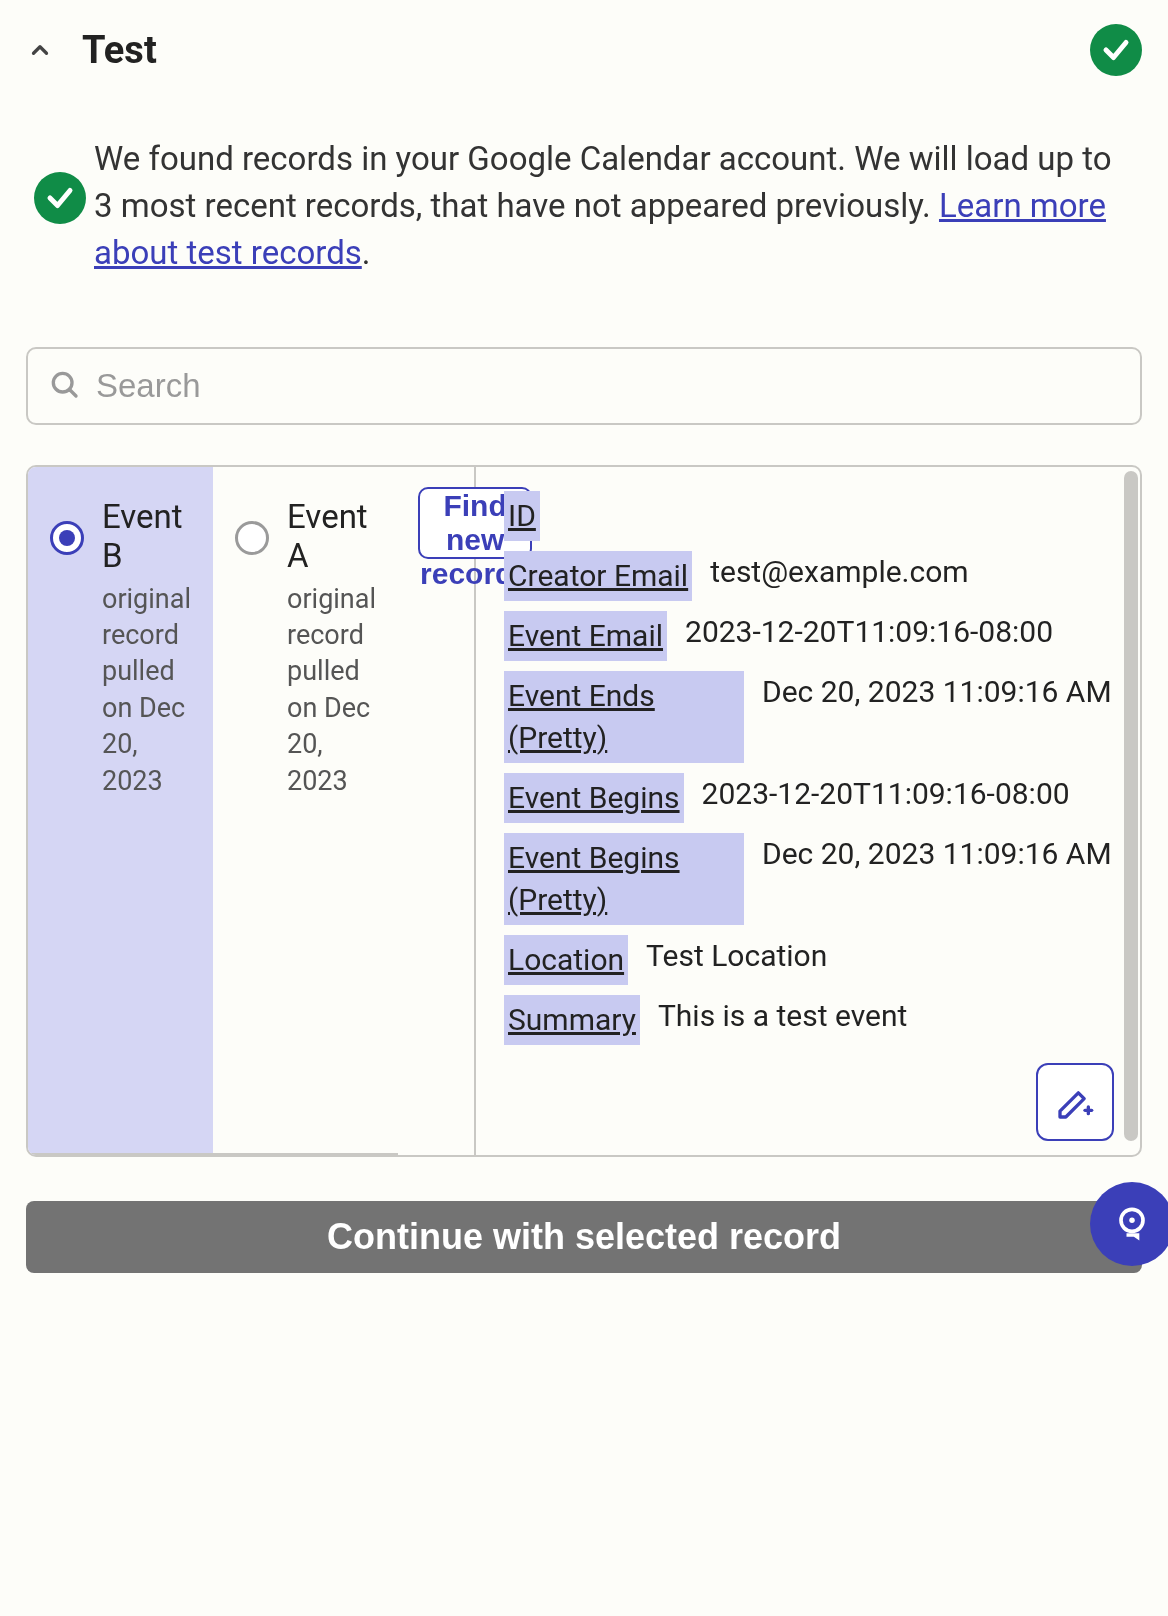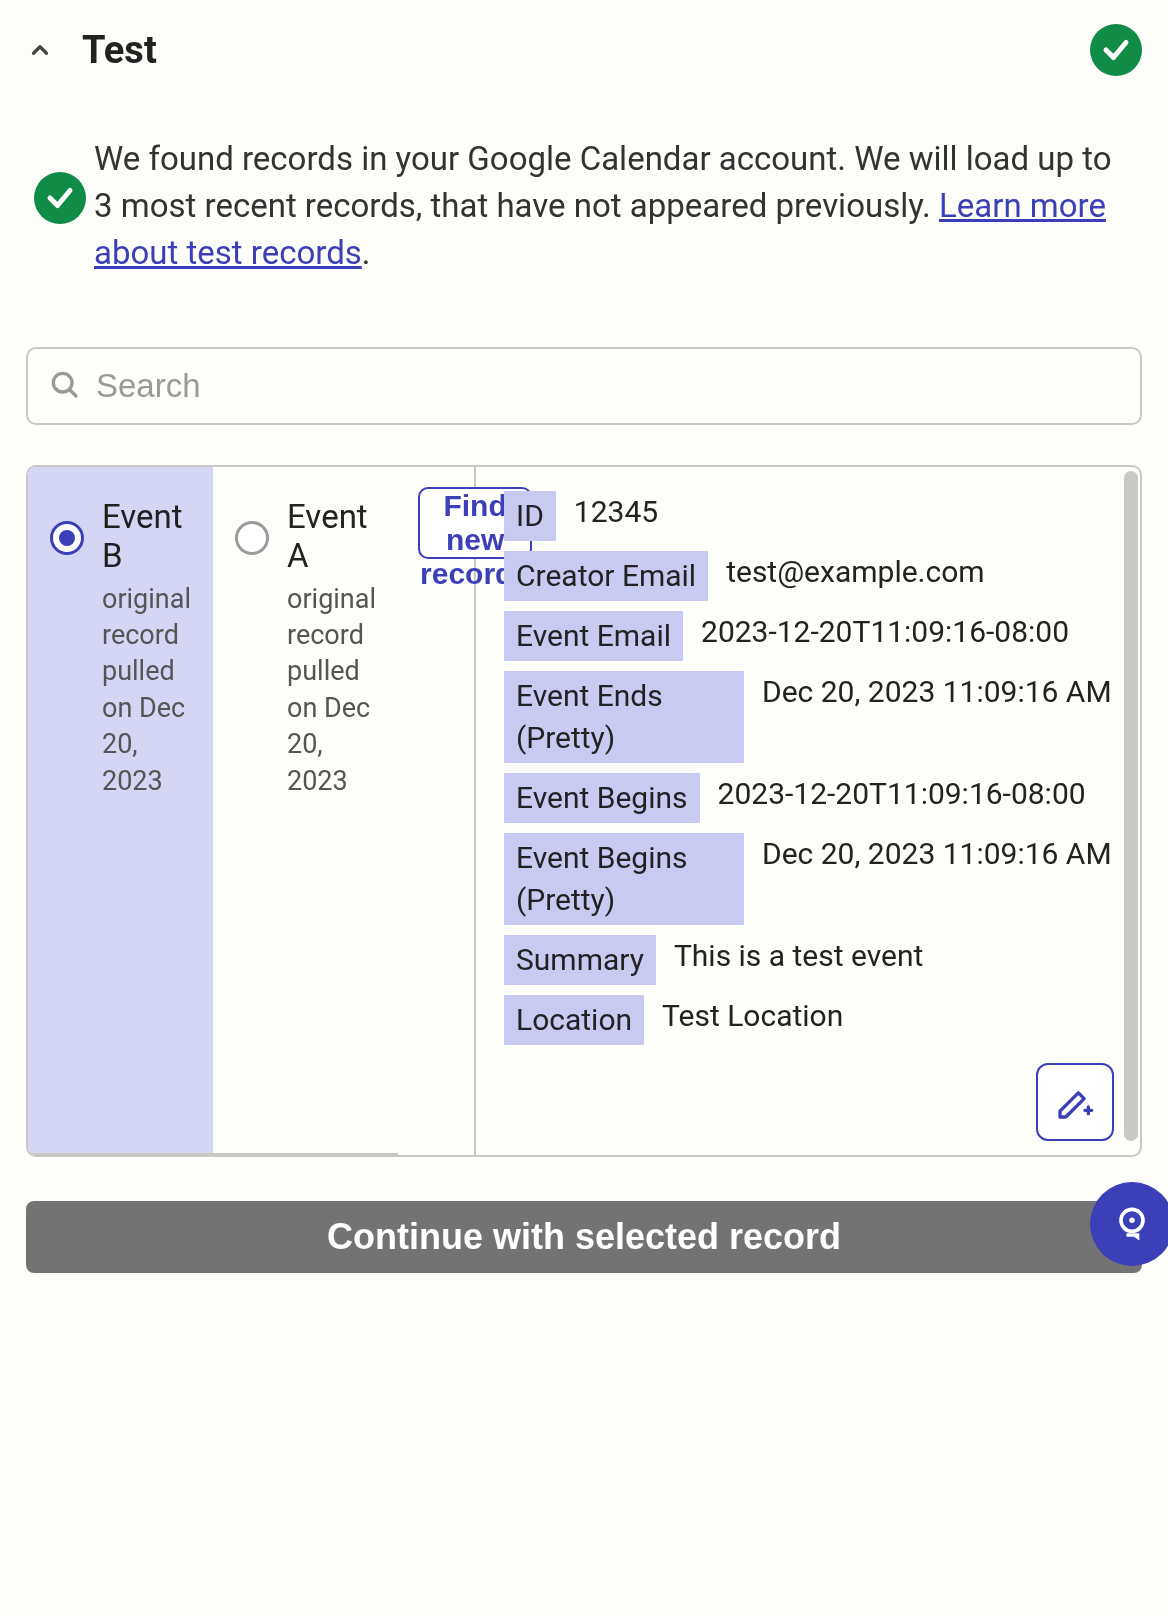--- a/index.html
+++ b/index.html
@@ -176,24 +176,25 @@
   .detail-row {
     display: flex;
     align-items: flex-start;
     gap: 18px;
     margin-bottom: 10px;
   }
   .detail-key {
     background: #c8caf1;
     color: #222;
     font-size: 30px;
-    padding: 4px 12px;
+    padding: 4px 4px;
     border-radius: 0;
     line-height: 1.4;
     max-width: 240px;
+    text-decoration: underline;
   }
   .detail-val {
     font-size: 30px;
     color: #222;
     line-height: 1.4;
     flex: 1;
     word-break: break-word;
   }
   .scrollbar-thumb {
     position: absolute;
@@ -304,21 +305,20 @@
     <div class="records-left-spacer"></div>
 
     <div class="find-new-wrap">
       <button class="find-new-btn">Find new records</button>
     </div>
   </div>
 
   <div class="records-right">
     <div class="detail-row">
       <span class="detail-key">ID</span>
-      <span class="detail-val">12345</span>
     </div>
     <div class="detail-row">
       <span class="detail-key">Creator Email</span>
       <span class="detail-val">test@example.com</span>
     </div>
     <div class="detail-row">
       <span class="detail-key">Event Email</span>
       <span class="detail-val">2023-12-20T11:09:16-08:00</span>
     </div>
     <div class="detail-row">
@@ -327,26 +327,26 @@
     </div>
     <div class="detail-row">
       <span class="detail-key">Event Begins</span>
       <span class="detail-val">2023-12-20T11:09:16-08:00</span>
     </div>
     <div class="detail-row">
       <span class="detail-key">Event Begins (Pretty)</span>
       <span class="detail-val">Dec 20, 2023 11:09:16 AM</span>
     </div>
     <div class="detail-row">
+      <span class="detail-key">Location</span>
+      <span class="detail-val">Test Location</span>
+    </div>
+    <div class="detail-row">
       <span class="detail-key">Summary</span>
       <span class="detail-val">This is a test event</span>
-    </div>
-    <div class="detail-row">
-      <span class="detail-key">Location</span>
-      <span class="detail-val">Test Location</span>
     </div>
 
     <div class="edit-btn">
       <svg width="40" height="40" viewBox="0 0 24 24" stroke-width="2" stroke-linecap="round" stroke-linejoin="round">
         <path d="M3 17.5 L14 6.5 L17.5 10 L6.5 21 L3 21 Z"></path>
         <line x1="18" y1="17" x2="22" y2="17"></line>
         <line x1="20" y1="15" x2="20" y2="19"></line>
       </svg>
     </div>
   </div>

